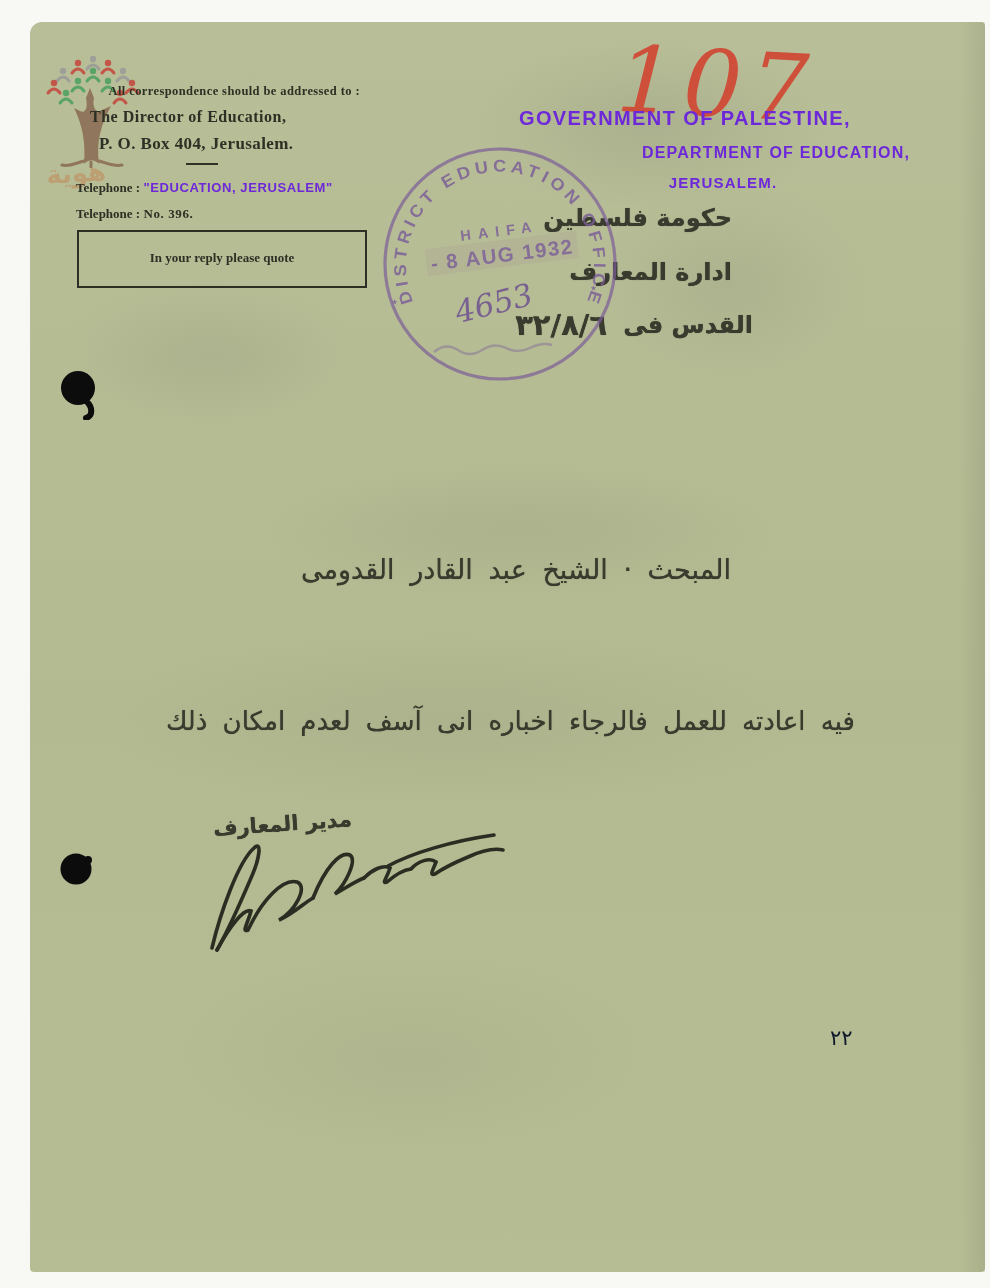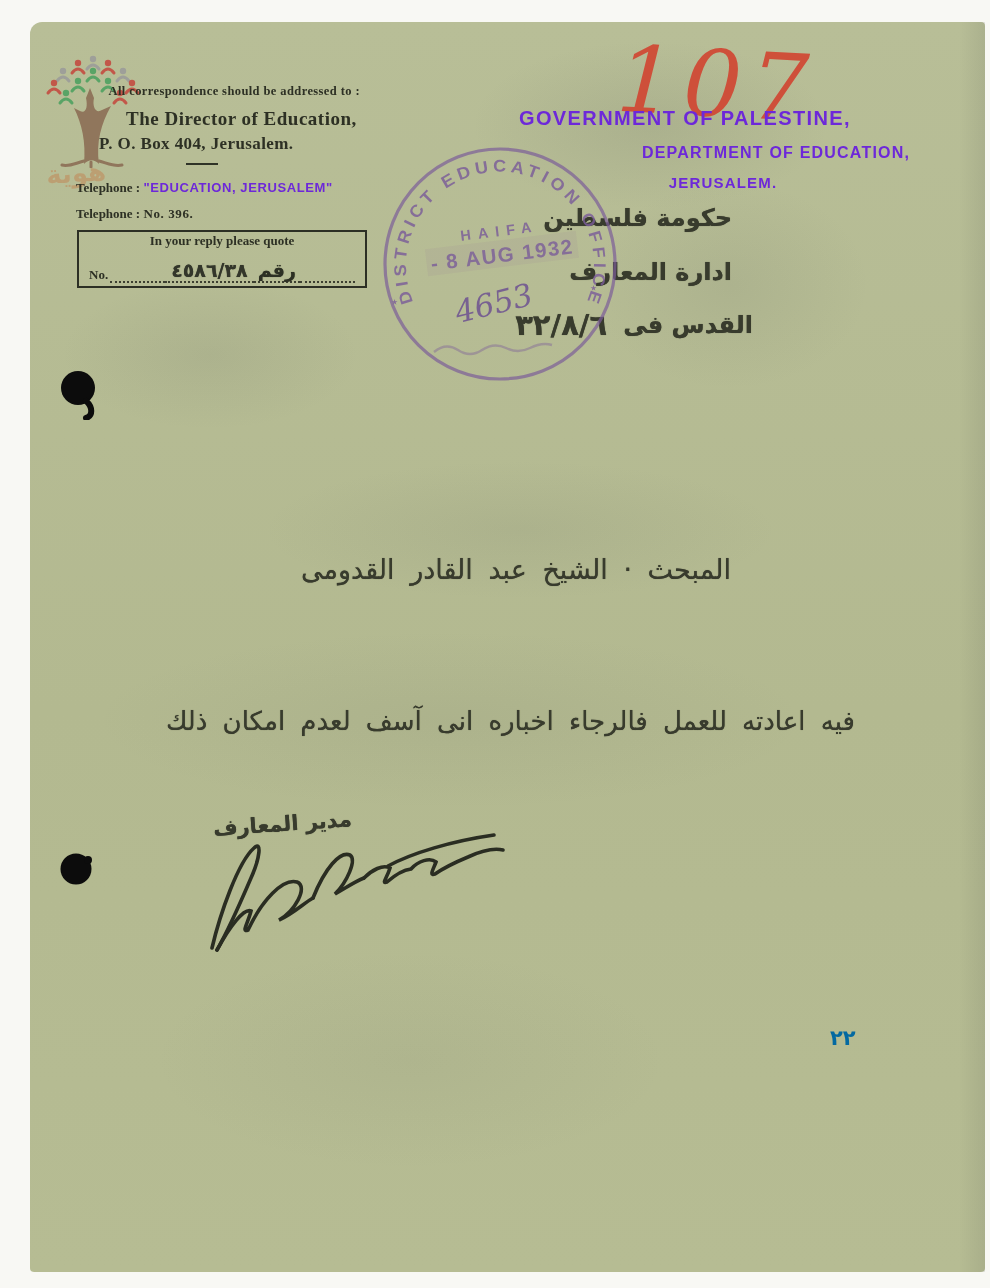--- a/index.html
+++ b/index.html
@@ -18,21 +18,21 @@
   }
   .blot{position:absolute;pointer-events:none;}
   .edge-shade{position:absolute;right:5px;top:22px;bottom:16px;width:26px;
     background:linear-gradient(90deg,rgba(90,95,82,0) 0%,rgba(90,95,82,.14) 100%);}
   .abs{position:absolute;}
   .en{font-family:"Liberation Serif","DejaVu Serif",serif;color:#2d3024;}
   .sans{font-family:"Liberation Sans","DejaVu Sans",sans-serif;color:#6d28d9;}
   .ar{font-family:"DejaVu Sans",sans-serif;direction:rtl;color:#383b2d;white-space:nowrap;}
   .hw{text-shadow:0 0 .7px #3a3d2f;}
   .note-line{font-size:12.5px;font-weight:bold;letter-spacing:.4px;}
-  .director{font-size:19px;font-weight:bold;letter-spacing:.5px;margin-left:36px;}
+  .director{font-size:16px;font-weight:bold;letter-spacing:.5px;}
   .pobox{font-size:17px;font-weight:bold;letter-spacing:.4px;}
   .tel-line{font-size:13px;font-weight:bold;}
   .tel-line .val{letter-spacing:.6px;}
   .rule{background:#2f3327;height:2px;}
   .reply-box{
     border:2px solid #2c2f24;
     display:flex;flex-direction:column;justify-content:center;
     padding:6px 10px 8px 10px;box-sizing:border-box;
   }
   .reply-caption{font-size:13px;font-weight:bold;text-align:center;color:#2d3024;}
@@ -45,21 +45,21 @@
     font-family:"DejaVu Sans",sans-serif;}
   .gov1{font-size:20px;font-weight:bold;letter-spacing:1.4px;text-align:center;}
   .gov2{font-size:16px;font-weight:bold;letter-spacing:1.2px;text-align:center;}
   .gov3{font-size:15px;font-weight:bold;letter-spacing:1.2px;text-align:center;}
   .ar-head{font-size:24px;font-weight:bold;text-align:right;}
   .ar-date-row{display:flex;direction:rtl;align-items:center;gap:16px;}
   .ar-date{font-size:29px;font-weight:bold;}
   .body-ar{font-size:27px;word-spacing:7px;}
   .watermark{font-family:"DejaVu Sans",sans-serif;color:#c8622a;opacity:.32;
     font-size:26px;font-weight:bold;transform:rotate(-4deg);}
-  .pagemark{font-family:"DejaVu Sans",sans-serif;font-size:21px;font-weight:bold;color:#0369a1;}
+  .pagemark{font-family:"DejaVu Sans",sans-serif;font-size:21px;font-weight:normal;color:#0f172a;}
   .sig-title{font-size:21px;font-weight:bold;transform:rotate(-4deg);}
 </style>
 </head>
 <body>
 
 <div id="scan">
 
   <div class="paper"></div>
 
   <div class="blot" style="left:470px;top:40px;width:360px;height:170px;background:radial-gradient(ellipse at center,rgba(105,110,98,.16),rgba(105,110,98,0) 70%);"></div>
@@ -136,27 +136,20 @@
     <span>Telephone :</span>
     <span class="val sans" style="font-weight:bold;font-size:13px;">"EDUCATION, JERUSALEM"</span>
   </div>
   <div class="abs en tel-line" style="left:76px;top:206px;">
     <span>Telephone :</span>
     <span class="val">No. 396.</span>
   </div>
 
   <div class="abs reply-box" style="left:77px;top:230px;width:290px;height:58px;">
     <div class="reply-caption en">In your reply please quote</div>
-    <div class="reply-row">
-      <span class="reply-no en">No.</span>
-      <span class="leader"></span>
-      <span class="reply-num hw">٤٥٨٦/٣٨</span>
-      <span class="reply-raqam hw">رقم</span>
-      <span class="leader"></span>
-    </div>
   </div>
 
   <svg class="abs" style="left:598px;top:16px;" width="240" height="160" viewBox="0 0 240 160">
     <text x="118" y="100" text-anchor="middle" font-family="DejaVu Serif, serif" font-style="italic" font-size="92" letter-spacing="8" fill="#d14733" opacity="0.92" transform="rotate(3 118 80)">107</text>
   </svg>
 
   <div class="abs sans gov1" style="left:502px;top:107px;width:366px;">GOVERNMENT OF PALESTINE,</div>
   <div class="abs sans gov2" style="left:621px;top:144px;width:310px;">DEPARTMENT OF EDUCATION,</div>
   <div class="abs sans gov3" style="left:623px;top:174px;width:200px;">JERUSALEM.</div>
 

